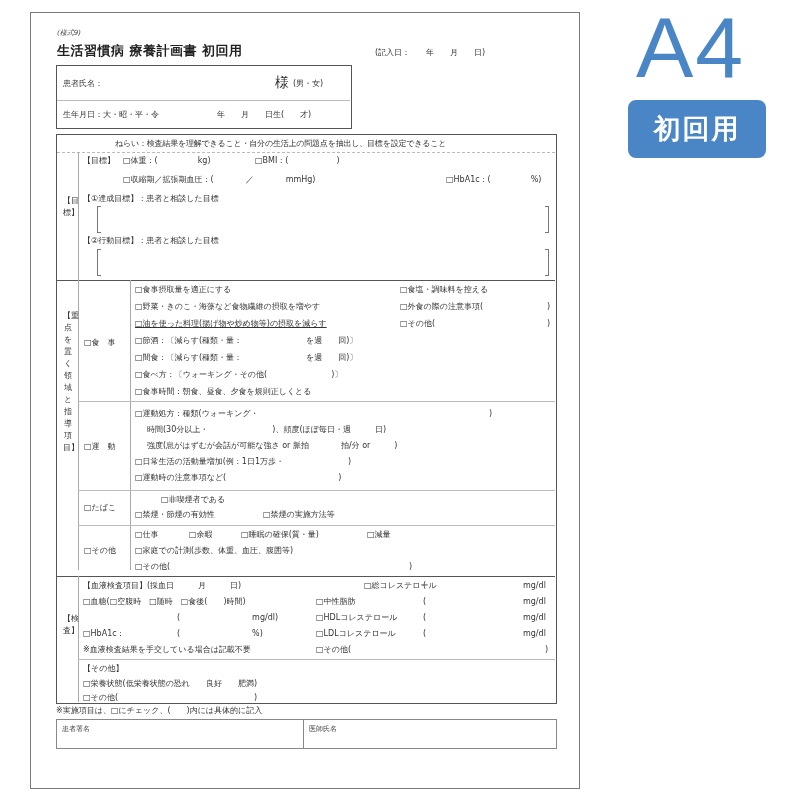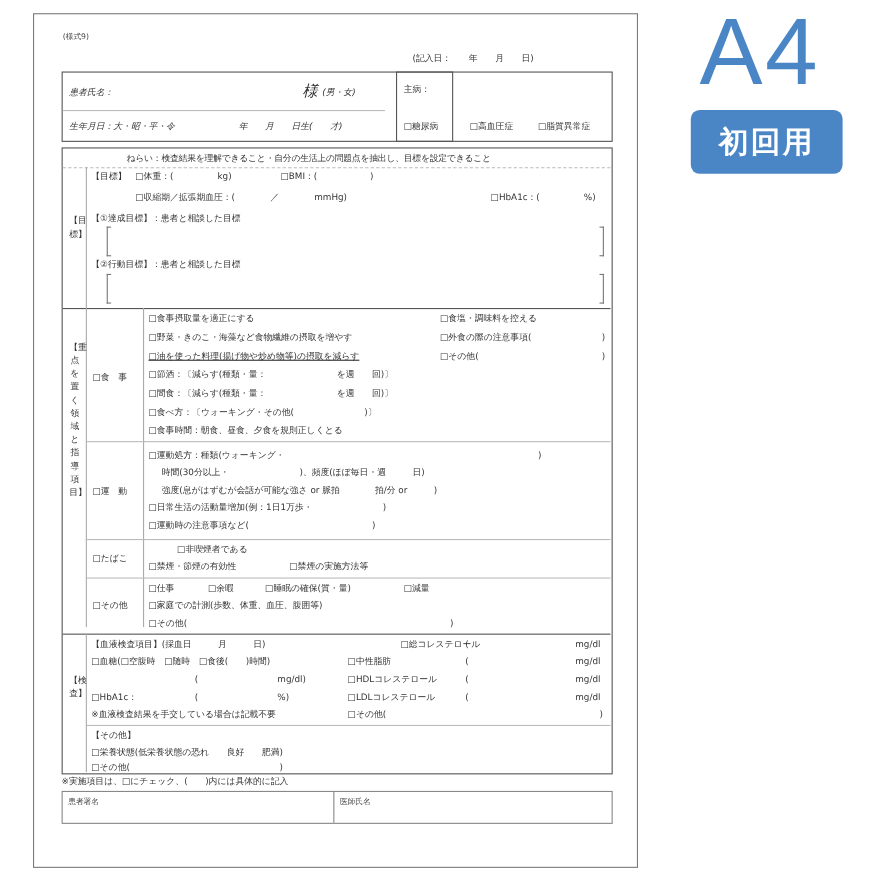--- a/index.html
+++ b/index.html
@@ -24,39 +24,34 @@
            align-items:center; justify-content:center; letter-spacing:2px; }
 </style>
 </head>
 <body>
 
 <div class="a4">A4</div>
 <div class="badge">初回用</div>
 
 <div class="page">
 
-  <div class="abs tiny" style="left:26px;top:15px;">(様式9)</div>
+  <div class="abs tiny" style="left:26px;top:15px;font-style:italic;">(様式9)</div>
+  <div class="abs title" style="left:26px;top:29px;">生活習慣病 療養計画書 初回用</div>
   <div class="abs sm" style="left:344px;top:36px;word-spacing:14px;">(記入日：　　年　　月　　日)</div>
 
-  <div class="box" style="left:25px;top:52px;width:356px;height:64px;font-style:italic;">
+  <div class="box" style="left:25px;top:52px;width:296px;height:64px;">
     <div class="abs sm" style="left:6px;top:14px;">患者氏名：</div>
     <div class="abs" style="left:60px;top:10px;width:150px;height:16px;"></div>
     <div class="abs" style="left:218px;top:8px;font-size:14px;">様</div>
     <div class="abs sm" style="left:236px;top:14px;text-align:right;">(男・女)</div>
     <div class="hl" style="left:0;top:34px;width:293px;border-color:#bbb;"></div>
     <div class="abs sm" style="left:6px;top:45px;text-align:center;">生年月日：大・昭・平・令</div>
     <div class="abs sm" style="left:160px;top:45px;word-spacing:10px;">年　　月　　日生(　　才)</div>
   </div>
 
-  <div class="box" style="left:329px;top:52px;width:197px;height:64px;">
-    <div class="abs sm" style="left:6px;top:12px;">主病：</div>
-    <div class="abs sm" style="left:6px;top:45px;">□糖尿病</div>
-    <div class="abs sm" style="left:66px;top:45px;">□高血圧症</div>
-    <div class="abs sm" style="left:128px;top:45px;">□脂質異常症</div>
-  </div>
 
   <div class="box" style="left:25px;top:121px;width:501px;height:570px;">
     <div class="abs sm" style="left:58px;top:5px;letter-spacing:-0.2px;">ねらい：検査結果を理解できること・自分の生活上の問題点を抽出し、目標を設定できること</div>
     <div class="hl" style="left:0;top:17px;width:498px;border-color:#bbb;border-top-style:dashed;"></div>
 
     <div class="vl" style="left:21px;top:17px;height:128px;"></div>
     <div class="vtext" style="left:6px;top:60px;">【目標】</div>
     <div class="abs sm" style="left:26px;top:22px;">【目標】</div>
     <div class="abs sm" style="left:66px;top:22px;">□体重：(　　　　　kg)</div>
     <div class="abs sm" style="left:198px;top:22px;">□BMI：(　　　　　　)</div>

